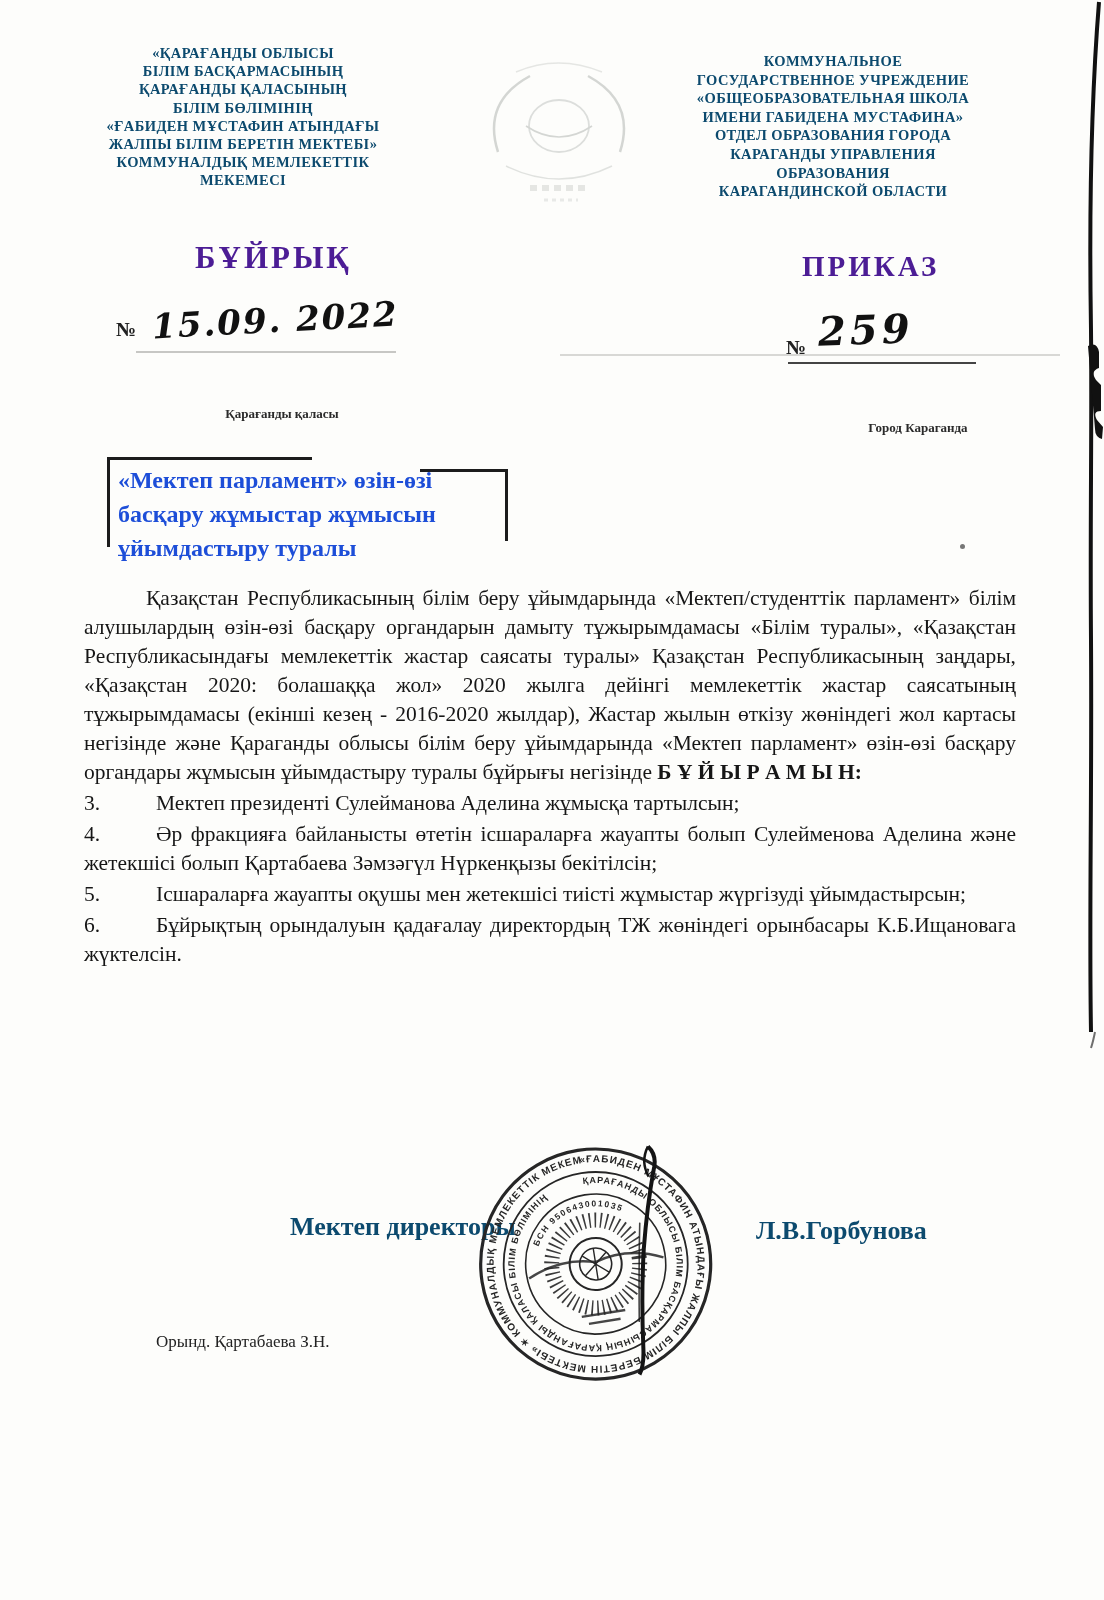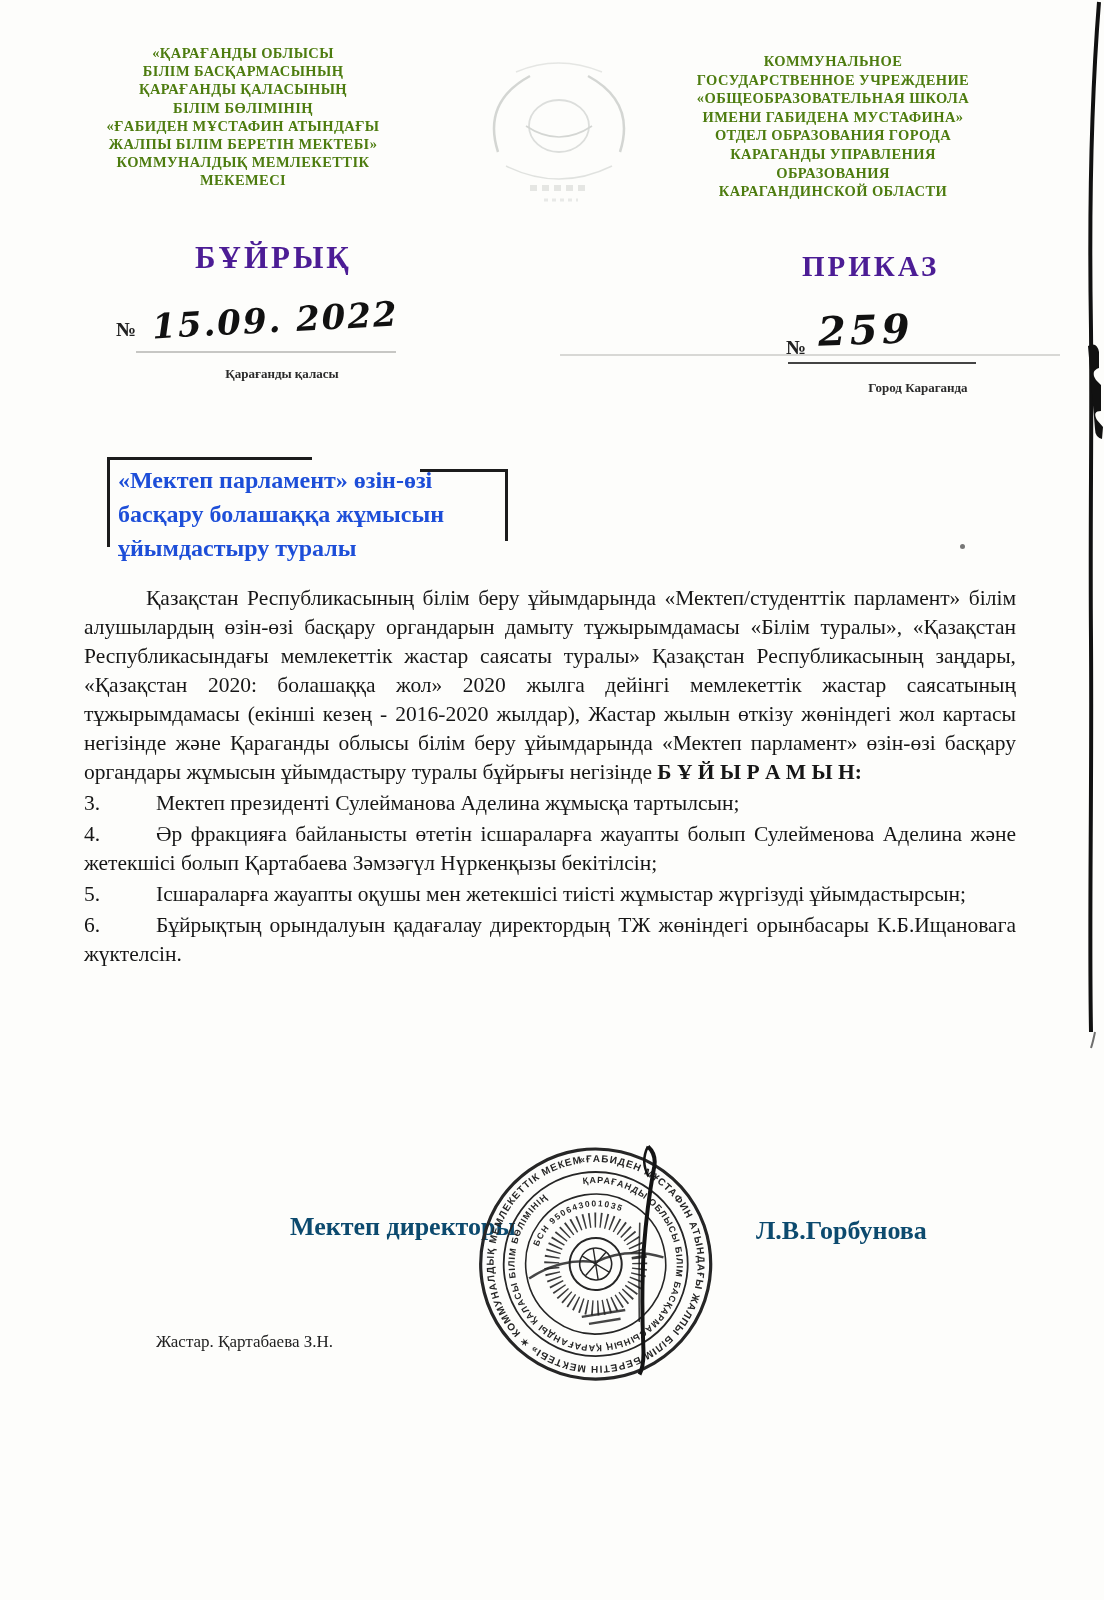--- a/index.html
+++ b/index.html
@@ -3,31 +3,31 @@
 <meta charset="utf-8">
 <style>
   * { margin:0; padding:0; box-sizing:border-box; }
   html,body { background:#e8e8e6; }
   .page {
     position:relative; width:1104px; height:1600px;
     background:#fdfdfb; color:#1b1b1b; overflow:hidden; margin:0 auto;
     font-family:"Liberation Serif", serif;
   }
   .abs { position:absolute; }
-  .org { font-weight:bold; text-align:center; color:#4d7c0f;
+  .org { font-weight:bold; text-align:center; color:#0c4a6e;
          font-size:14.5px; line-height:18.2px; letter-spacing:.4px; }
   .org div { white-space:nowrap; }
   .org-right { font-size:14.5px; line-height:18.6px; }
   .big-title { font-weight:bold; letter-spacing:3px; font-size:31px; color:#4c1d95; }
   .numsign { font-size:20px; font-weight:bold; color:#222; }
   .handw { font-family:"DejaVu Serif", serif; font-style:italic; font-weight:bold;
            color:#111; white-space:nowrap; }
   .rule { background:#444; height:2px; }
   .rule-faint { background:#b9b9b6; height:1.5px; }
-  .city { font-size:13px; font-weight:bold; color:#2a2a2a; text-align:center; white-space:nowrap; }
+  .city { font-size:13px; font-weight:bold; color:#2a2a2a; text-align:center; white-space:nowrap;margin-top:40px; }
   .subject { font-size:24px; font-weight:bold; line-height:34px; color:#1d4ed8; }
   .boxline { background:#1c1c1c; }
   .bodytext { font-size:21.5px; line-height:29px; text-align:justify; color:#161616; width:932px; }
   .para { text-indent:62px; }
   .item { margin-top:2px; }
   .item .num { display:inline-block; width:72px; text-indent:0; }
   .sigrole, .signame { font-size:26px; font-weight:bold; color:#0c4a6e; white-space:nowrap;margin-left:44px; }
   .executor { font-size:17px; color:#222; white-space:nowrap; }
   .stampwrap { transform:rotate(-9deg); }
   .artifact-dot { width:5px; height:5px; border-radius:50%; background:#555; opacity:.8; }
@@ -87,38 +87,38 @@
   <div class="abs handw" style="left:818px; top:306px; font-size:40px; transform:rotate(-2deg); letter-spacing:4px;">259</div>
   <div class="abs rule" style="left:788px; top:362px; width:188px;"></div>
   <div class="abs city" style="left:838px; top:380px; width:160px;">Город Караганда</div>
 
   <div class="abs boxline" style="left:107px; top:457px; width:205px; height:3px;"></div>
   <div class="abs boxline" style="left:420px; top:469px; width:88px; height:3px;"></div>
   <div class="abs boxline" style="left:107px; top:457px; width:3px; height:90px;"></div>
   <div class="abs boxline" style="left:505px; top:469px; width:3px; height:72px;"></div>
   <div class="abs subject" style="left:118px; top:463px; width:385px;">
     <div>«Мектеп парламент» өзін-өзі</div>
-    <div>басқару болашаққа жұмысын</div>
+    <div>басқару жұмыстар жұмысын</div>
     <div>ұйымдастыру туралы</div>
   </div>
 
   <div class="abs artifact-dot" style="left:960px; top:544px;"></div>
 
   <div class="abs bodytext" style="left:84px; top:584px;">
     <div class="para"><span>Қазақстан Республикасының білім беру ұйымдарында «Мектеп/студенттік парламент» білім алушылардың өзін-өзі басқару органдарын дамыту тұжырымдамасы «Білім туралы», «Қазақстан Республикасындағы мемлекеттік жастар саясаты туралы» Қазақстан Республикасының заңдары, «Қазақстан 2020: болашаққа жол» 2020 жылга дейінгі мемлекеттік жастар саясатының тұжырымдамасы (екінші кезең - 2016-2020 жылдар), Жастар жылын өткізу жөніндегі жол картасы негізінде және Қараганды облысы білім беру ұйымдарында «Мектеп парламент» өзін-өзі басқару органдары жұмысын ұйымдастыру туралы бұйрығы негізінде</span>
       <b>Б Ұ Й Ы Р А М Ы Н:</b></div>
     <div class="item"><span class="num">3.</span><span>Мектеп президенті  Сулейманова Аделина жұмысқа тартылсын;</span></div>
     <div class="item"><span class="num">4.</span><span>Әр фракцияға байланысты өтетін ісшараларға жауапты болып Сулейменова Аделина және жетекшісі болып Қартабаева Зәмзәгүл Нүркенқызы бекітілсін;</span></div>
     <div class="item"><span class="num">5.</span><span>Ісшараларға жауапты оқушы мен жетекшісі тиісті жұмыстар жүргізуді ұйымдастырсын;</span></div>
     <div class="item"><span class="num">6.</span><span>Бұйрықтың орындалуын қадағалау директордың ТЖ жөніндегі орынбасары К.Б.Ищановага жүктелсін.</span></div>
   </div>
 
   <div class="abs sigrole" style="left:246px; top:1212px;">Мектеп директоры</div>
   <div class="abs signame" style="left:712px; top:1216px;">Л.В.Горбунова</div>
-  <div class="abs executor" style="left:156px; top:1332px;">Жастар. Қартабаева З.Н.</div>
+  <div class="abs executor" style="left:156px; top:1332px;">Орынд. Қартабаева З.Н.</div>
 
   <div class="abs stampwrap" style="left:470px; top:1138px;">
     <svg width="252" height="252" viewBox="0 0 252 252">
       <defs>
         <path id="ringOuter" d="M126,24 a102,102 0 1,1 -0.1,0"></path>
         <path id="ringInner" d="M126,45 a81,81 0 1,1 -0.1,0"></path>
         <path id="binArc" d="M72,100 a62,62 0 0,1 108,0"></path>
       </defs>
       <g fill="none" stroke="#262626">
         <circle cx="126" cy="126" r="115" stroke-width="3.2"></circle>

